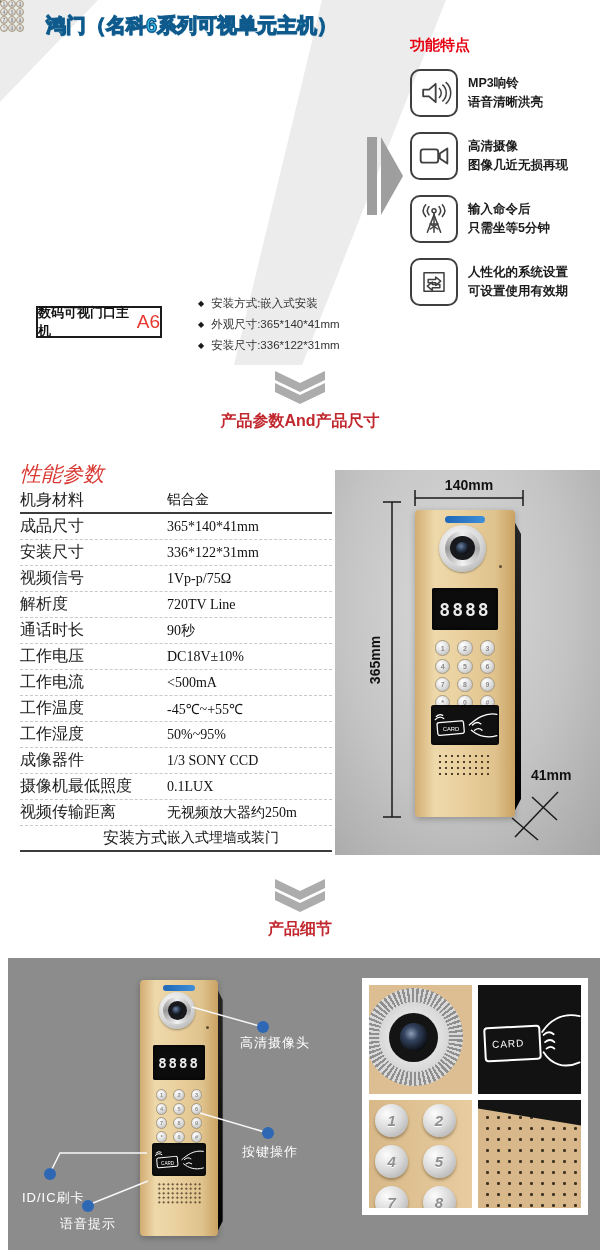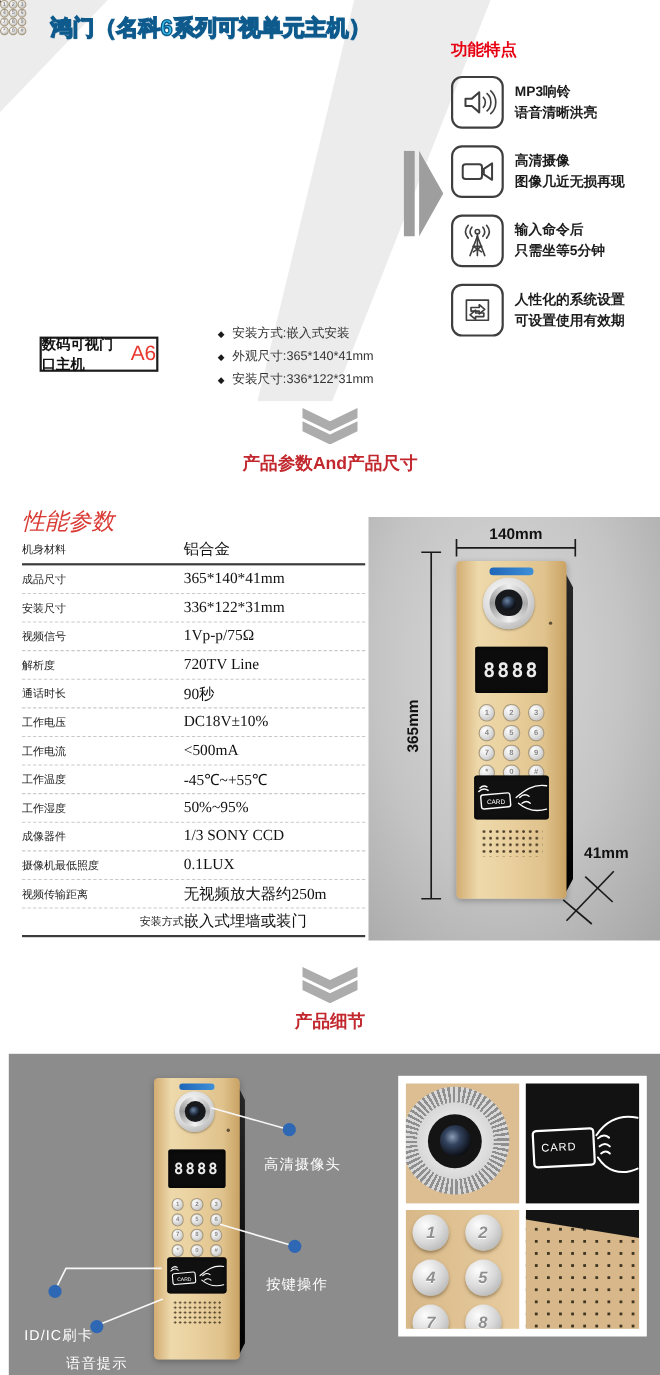--- a/index.html
+++ b/index.html
@@ -60,51 +60,51 @@
 
   .big-arrow{position:absolute;left:367px;top:137px;}
 
   .features{position:absolute;left:410px;top:36px;width:186px;}
   .features-title{font-size:15px;font-weight:bold;color:#E60012;margin-bottom:14px;}
   .feature{display:flex;align-items:center;gap:10px;margin-bottom:15px;}
   .feature-icon{flex:0 0 48px;width:48px;height:48px;border:2px solid #3F3F3F;border-radius:10px;
     display:flex;align-items:center;justify-content:center;}
   .feature-text{font-size:12.5px;line-height:19px;color:#1b1b1b;font-weight:bold;}
 
-  .model-box{position:absolute;left:36px;top:306px;width:108px;height:32px;border:2px solid #1b1b1b;
+  .model-box{position:absolute;left:36px;top:306px;width:126px;height:32px;border:2px solid #1b1b1b;
     background:#fff;display:flex;align-items:center;justify-content:center;gap:4px;}
   .model-box .mtext{font-size:13px;font-weight:bold;color:#111;}
   .model-box .model{font-size:19px;font-weight:normal;color:#E8382F;}
   .bullets{position:absolute;left:198px;top:293px;list-style:none;margin:0;padding:0;}
   .bullets li{font-size:11.5px;color:#333;line-height:21px;display:flex;gap:7px;align-items:center;}
   .bullets .diamond{font-size:8px;color:#1a1a1a;}
 
   
   .sep{position:absolute;left:0;width:600px;display:flex;flex-direction:column;align-items:center;}
   .sep-label{font-size:16px;font-weight:bold;color:#C1272D;margin-top:7px;}
 
   
   .specs-title{position:absolute;left:20px;top:460px;margin:0;font-size:21px;font-weight:normal;color:#D93A34;font-style:italic;}
   .spec-table{position:absolute;left:20px;top:488px;width:312px;}
   .spec-row{height:26px;display:flex;align-items:center;border-bottom:1px dashed #C9C9C9;}
   .spec-row.first{border-bottom:2px solid #3C3C3C;}
   .spec-row.last{border-bottom:2px solid #3C3C3C;text-align:right;}
-  .spec-label{width:147px;font-size:10px;color:#222;}
+  .spec-label{width:147px;font-size:16px;color:#222;}
   .spec-value{font-size:14px;color:#111;font-family:Liberation Serif, serif;}
 
   .dim-panel{position:absolute;left:335px;top:470px;width:265px;height:385px;
     background:radial-gradient(ellipse at 45% 35%,#DADADA 0%,#C4C4C4 55%,#A6A6A6 100%);}
   .dim-svg{position:absolute;inset:0;}
   .device-dim{left:80px;top:40px;width:100px;height:307px;}
 
   
   .gray-panel{position:absolute;left:8px;top:958px;width:592px;height:292px;background:#8C8C8C;}
   .device-detail{left:132px;top:22px;width:78px;height:256px;}
   .callout-svg{position:absolute;inset:0;}
-  .callout{position:absolute;color:#fff;font-size:13px;letter-spacing:1px;margin-top:16px;}
+  .callout{position:absolute;color:#fff;font-size:13px;letter-spacing:1px;}
   .co-0{left:232px;top:76px;}
   .co-1{left:234px;top:185px;}
   .co-2{left:14px;top:231px;}
   .co-3{left:52px;top:257px;}
 
   .detail-grid{position:absolute;left:354px;top:20px;width:226px;height:237px;background:#fff;
     padding:7px;display:grid;grid-template-columns:1fr 1fr;grid-template-rows:1fr 1fr;gap:6px;
     box-sizing:border-box;}
   .tile{position:relative;overflow:hidden;}
   .tile-cam{background:#DCBE92;}

